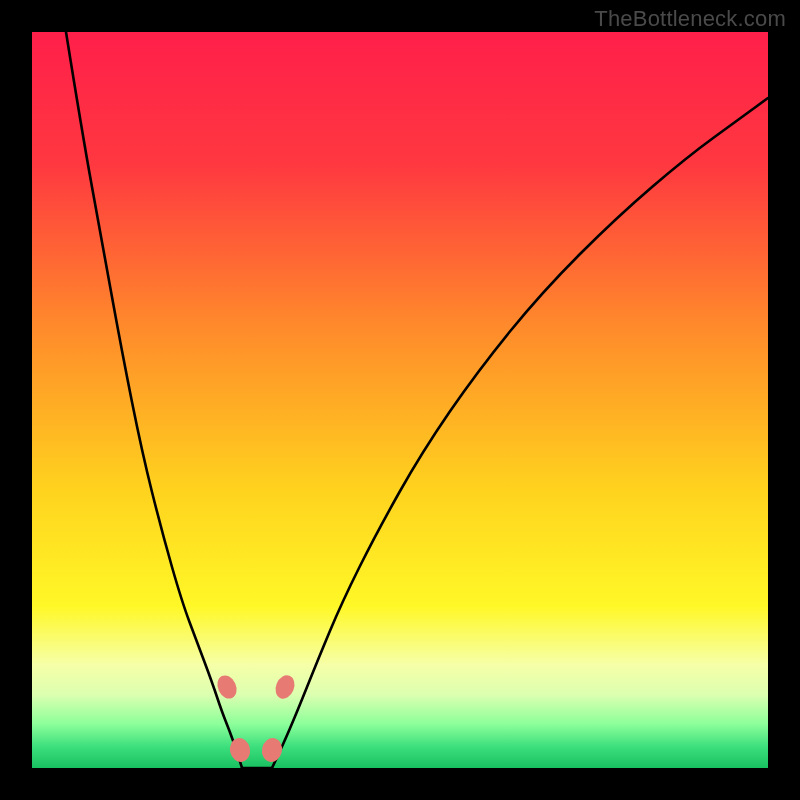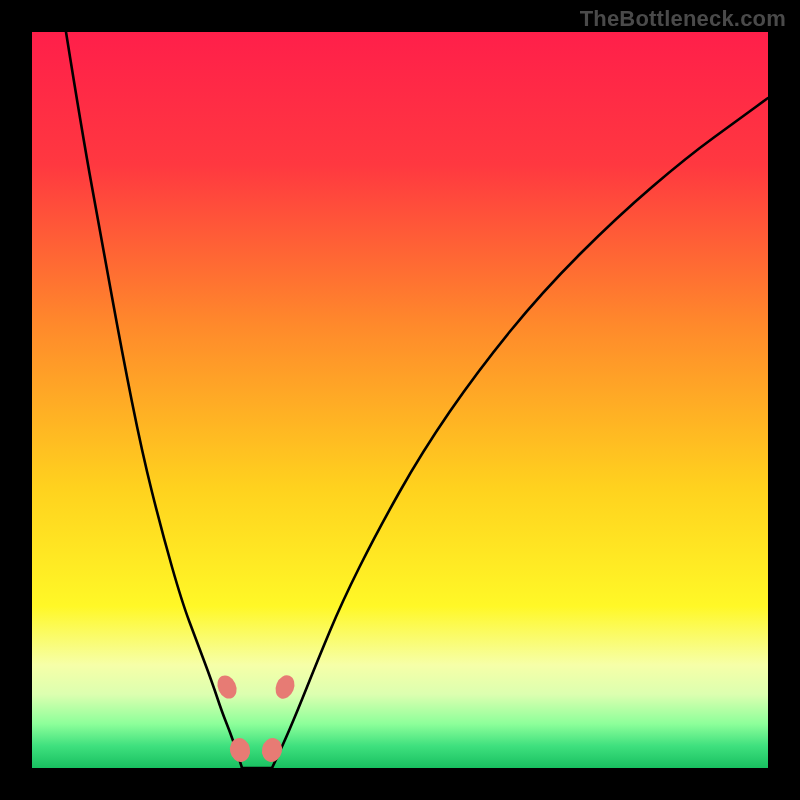--- a/index.html
+++ b/index.html
@@ -29,21 +29,21 @@
     display: block;
     width: 100%;
     height: 100%;
   }
   .watermark {
     position: absolute;
     top: 6px;
     right: 14px;
     color: #4a4a4a;
     font-size: 22px;
-    font-weight: 700;
+    font-weight: 400;
     letter-spacing: 0.2px;
     user-select: none;
   }
 </style>
 </head>
 <body>
 
 <div class="frame">
 
   <div class="watermark">TheBottleneck.com</div>

